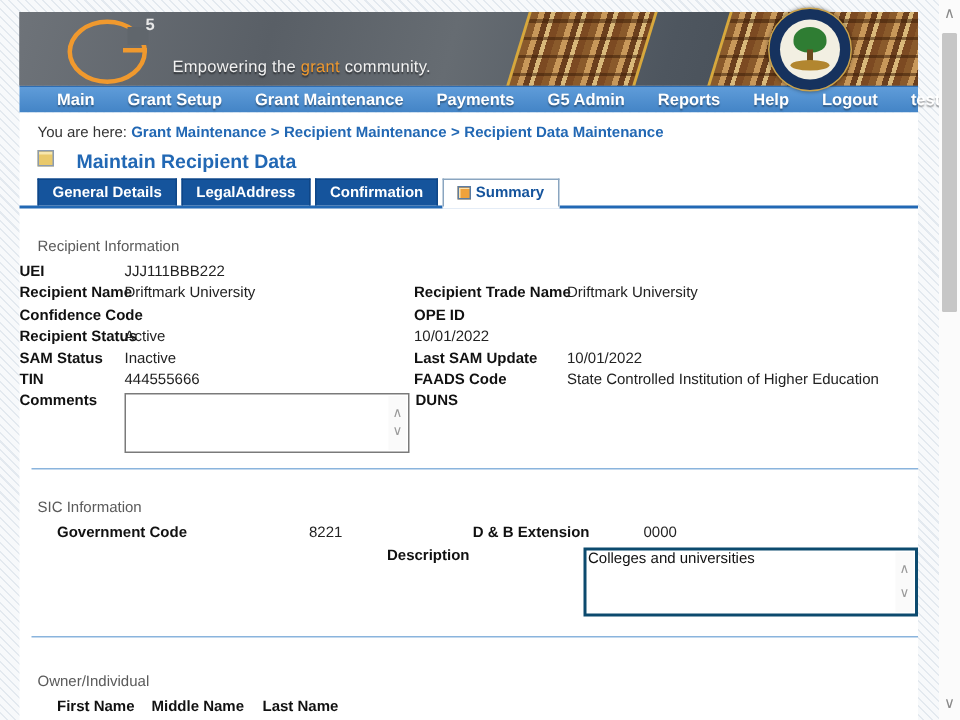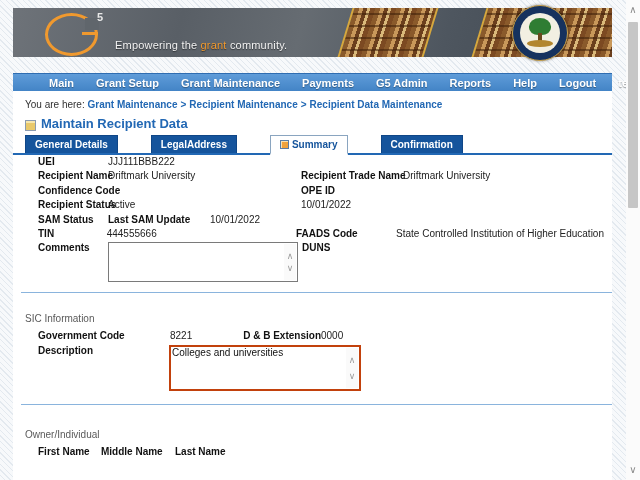--- a/index.html
+++ b/index.html
@@ -29,66 +29,66 @@
   .tagline{position:absolute;left:102px;top:31px;color:#f2f2f2;font-size:11px;letter-spacing:.2px;text-shadow:0 1px 1px rgba(0,0,0,.5);}
   .tagline .hl{color:#f0992e;}
   .seal{position:absolute;left:499px;top:-3px;width:54px;height:54px;border-radius:50%;
     background:#16325e;border:1px solid #caa24b;box-shadow:0 0 3px rgba(0,0,0,.5);z-index:5;}
   .seal-inner{position:absolute;inset:7px;border-radius:50%;background:#f2efe2;overflow:hidden;}
   .seal-crown{position:absolute;left:9px;top:5px;width:22px;height:17px;border-radius:50% 50% 42% 42%;background:#2f7d33;}
   .seal-trunk{position:absolute;left:18px;top:20px;width:4px;height:9px;background:#6b4a1f;}
   .seal-base{position:absolute;left:7px;top:27px;width:26px;height:7px;border-radius:50%;background:#b2862f;}
 
   
-  .navbar{height:18px;display:flex;align-items:center;padding-left:25px;box-sizing:border-box;
-    background:linear-gradient(#5f9cd9,#4384c6);border-top:1px solid #2f6db1;margin-top:16px;}
+  .navbar{height:18px;display:flex;align-items:center;padding-left:14px;box-sizing:border-box;
+    background:linear-gradient(#5f9cd9,#4384c6);border-top:1px solid #2f6db1;}
   .nav-item{color:#fff;font-size:11px;font-weight:bold;padding:0 11px;cursor:pointer;
     text-shadow:0 1px 1px rgba(0,0,0,.35);white-space:nowrap;}
 
   
   .content{background:#fff;min-height:406px;box-sizing:border-box;font-size:10px;color:#222;}
   .breadcrumb{padding:8px 0 0 12px;font-size:10px;color:#333;}
   .crumb-link{color:#2268b4;font-weight:bold;cursor:pointer;}
   .crumb-sep{color:#2268b4;font-weight:bold;padding:0 3px;}
-  .page-title{margin:6px 0 0 12px;display:flex;align-items:flex-end;gap:5px;
+  .page-title{margin:6px 0 0 12px;display:flex;align-items:flex-start;gap:15px;
     color:#2268b4;font-size:13px;font-weight:bold;}
   .form-icon{width:9px;height:9px;background:#e9c96b;border:1px solid #8b9bb0;box-shadow:inset 0 2px 0 #f7e7ae;}
 
-  .tabbar{margin-top:4px;display:flex;align-items:flex-start;padding-left:12px;border-bottom:2px solid #2268b4;gap:30px;}
+  .tabbar{margin-top:4px;display:flex;align-items:flex-start;padding-left:12px;border-bottom:2px solid #2268b4;}
   .tab{background:#15549c;color:#fff;font-size:10px;font-weight:bold;
     padding:3px 9px;margin-right:3px;cursor:pointer;border:1px solid #0f4687;border-bottom:none;white-space:nowrap;}
   .tab.active{background:#fff;color:#15549c;border:1px solid #8aa5c0;border-bottom:2px solid #fff;
     margin-bottom:-2px;display:flex;align-items:center;gap:3px;}
   .summary-tab-icon{width:7px;height:7px;background:#f0a23c;border:1px solid #5b7ca3;box-shadow:inset 1px 1px 0 #fbe2ae;}
 
   .section-title{color:#5a5a5a;margin:20px 0 5px 12px;font-size:10px;}
-  .fgrid{margin-left:25px;margin-right:8px;}
+  .fgrid{margin-right:8px;}
   .frow{display:flex;height:14.4px;line-height:14.4px;}
   .lab{font-weight:bold;color:#111;white-space:nowrap;}
   .val{color:#222;white-space:nowrap;}
   .l-lab{width:70px;}
   .l-val{width:193px;}
   .r-lab{width:102px;}
   .r-val{flex:1;}
 
   .comments-row{display:flex;margin-top:1px;}
   .ta{position:relative;background:#fff;border:1px solid #7a7a7a;box-sizing:border-box;}
   .ta-comments{width:190px;height:40px;}
-  .ta-desc{width:192px;height:46px;border:2px solid #c2410c;padding:0 1px;font-size:10px;line-height:11px;color:#111;}
+  .ta-desc{width:223px;height:46px;border:2px solid #0c4a6e;padding:0 1px;font-size:10px;line-height:11px;color:#111;}
   .ta .sb{position:absolute;top:1px;bottom:1px;right:1px;width:12px;background:#fafafa;
     display:flex;flex-direction:column;justify-content:space-between;align-items:center;padding:8px 0;box-sizing:border-box;}
   .chev{font-family:"DejaVu Sans","Liberation Sans",sans-serif;color:#9a9a9a;font-size:9px;line-height:8px;cursor:pointer;}
   .duns-wrap{margin-left:4px;display:flex;}
   .divider{height:1px;background:#8ab4dd;margin:10px 0 0 8px;}
 
-  .sic-row{display:flex;margin-left:25px;height:14.4px;line-height:14.4px;margin-bottom:1px;}
+  .sic-row{display:flex;margin-left:25px;height:14.4px;line-height:14.4px;margin-bottom:1px;gap:36px;}
   .gov-lab{width:132px;}
   .gov-val{width:29px;}
   .dnb-lab{width:122px;text-align:right;}
-  .desc-row{display:flex;margin-left:25px;margin-top:1px;}
+  .desc-row{display:flex;margin-left:25px;margin-top:1px;justify-content:flex-end;}
   .desc-lab{width:131px;}
 
   .owner-headers{display:flex;margin-left:25px;height:14px;line-height:14px;}
   .oh1{width:63px;}
   .oh2{width:74px;}
 
   
   .pagescroll{position:absolute;right:0;top:0;width:14px;height:480px;background:#fbfbfb;}
   .ps-arrow{position:absolute;left:0;width:14px;height:14px;text-align:center;
     font-family:"DejaVu Sans","Liberation Sans",sans-serif;color:#8a8a8a;font-size:10px;line-height:14px;cursor:pointer;}
@@ -141,27 +141,28 @@
     </div>
 
     <div class="page-title">
       <span class="form-icon"></span>
       <span>Maintain Recipient Data</span>
     </div>
 
     <div class="tabbar">
       <div class="tab">General Details</div>
       <div class="tab">LegalAddress</div>
+      <div class="tab">Confirmation</div>
       <div class="tab active">
         <span class="summary-tab-icon"></span>
         <span>Summary</span>
       </div>
-      <div class="tab">Confirmation</div>
-    </div>
-
+    </div>
+
+    <div class="section-title">Recipient Information</div>
 
     <div class="fgrid">
       <div class="frow">
         <span class="lab l-lab">UEI</span>
         <span class="val l-val">JJJ111BBB222</span>
       </div>
       <div class="frow">
         <span class="lab l-lab">Recipient Name</span>
         <span class="val l-val">Driftmark University</span>
         <span class="lab r-lab">Recipient Trade Name</span>
@@ -173,20 +174,21 @@
         <span class="lab r-lab">OPE ID</span>
         <span class="val r-val"></span>
       </div>
       <div class="frow">
         <span class="lab l-lab">Recipient Status</span>
         <span class="val l-val">Active</span>
         <span class="val r-val">10/01/2022</span>
       </div>
       <div class="frow">
         <span class="lab l-lab">SAM Status</span>
+        <span class="val l-val">Inactive</span>
         <span class="lab r-lab">Last SAM Update</span>
         <span class="val r-val">10/01/2022</span>
       </div>
       <div class="frow">
         <span class="lab l-lab">TIN</span>
         <span class="val l-val">444555666</span>
         <span class="lab r-lab">FAADS Code</span>
         <span class="val r-val">State Controlled Institution of Higher Education</span>
       </div>
 

